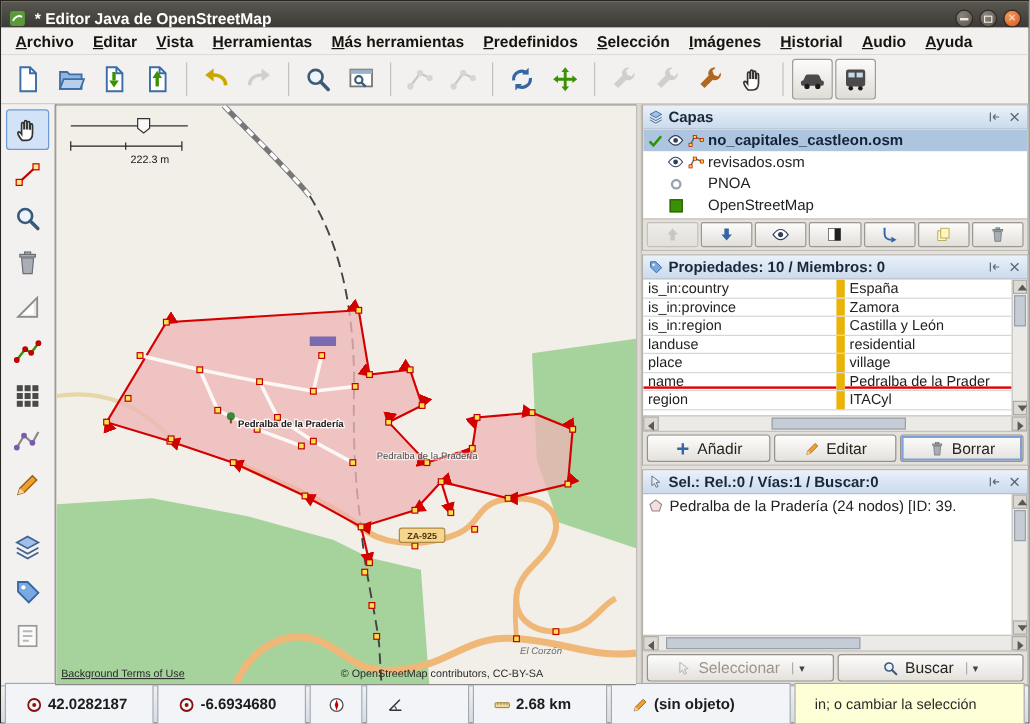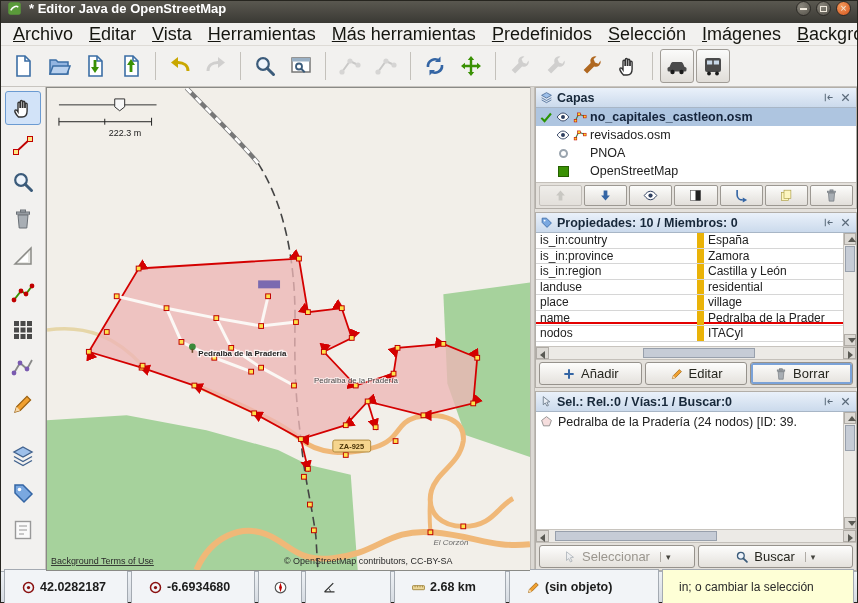--- a/index.html
+++ b/index.html
@@ -1,30 +1,30 @@
 <!DOCTYPE html>
 <html><head>
 <meta charset="utf-8">
 <style>
   *{box-sizing:border-box;margin:0;padding:0}
   html,body{width:858px;height:603px;overflow:hidden}
   body{font-family:"Liberation Sans","DejaVu Sans",sans-serif;font-size:12.5px;background:#d4d0c8;color:#222}
   .window{width:858px;height:603px;display:flex;flex-direction:column;border:1px solid #26251f;background:#f2f1ef}
   
-  .titlebar{height:22px;background:linear-gradient(#5a5850,#3a3934);display:flex;align-items:flex-start;padding:0 6px;gap:7px;flex:0 0 22px}
+  .titlebar{height:22px;background:linear-gradient(#5a5850,#3a3934);display:flex;align-items:flex-end;padding:0 6px;gap:7px;flex:0 0 22px}
   .app-icon{width:15px;height:15px;display:inline-flex}
   .title-text{color:#fff;font-weight:bold;font-size:13px;flex:1;white-space:nowrap;overflow:hidden}
   .winbtns{display:flex;gap:5px}
   .wbtn{width:15px;height:15px;border-radius:50%;background:radial-gradient(circle at 35% 30%,#8a867c,#55524a);display:flex;align-items:center;justify-content:center;color:#efe9dd;font-size:11px;line-height:1;border:1px solid #2c2a26}
   .wbtn.close{background:radial-gradient(circle at 35% 30%,#f59a5c,#d4561e)}
   .wbtn .bar{width:7px;height:2px;background:#efe9dd}
   .wbtn .box{width:7px;height:6px;border:1.5px solid #efe9dd}
   
   .menubar{height:23px;flex:0 0 23px;background:#f2f1ef;display:flex;align-items:center;padding:0 4px;border-bottom:1px solid #dedbd6}
-  .menu-item{display:inline-block;padding:0 8px;font-weight:normal;color:#15150f;font-size:18px;line-height:23px;white-space:nowrap}
+  .menu-item{display:inline-block;padding:0 8px;font-weight:bold;color:#15150f;font-size:13px;line-height:23px;white-space:nowrap}
   .menu-item::first-letter{text-decoration:underline}
   
   .toolbar{height:41px;flex:0 0 41px;background:#f2f1ef;border-bottom:1px solid #c8c5c0;display:flex;align-items:center;gap:2px;padding:0 5px}
   .tbtn{width:34px;height:34px;display:flex;align-items:center;justify-content:center;background:transparent;border:1px solid transparent;border-radius:3px;flex:0 0 34px}
   .tbtn.raised{background:linear-gradient(#fbfbfa,#e0ddd8);border-color:#a09c96}
   .tbtn .ic{width:24px;height:24px}
   .tbtn.disabled{opacity:.38;filter:grayscale(1)}
   .tsep{width:1px;height:28px;background:#c4c1bb;margin:0 5px;flex:0 0 1px}
   
   .main{flex:1;display:flex;min-height:0}
@@ -334,21 +334,21 @@
 
   <div class="menubar">
     <span class="menu-item">Archivo</span>
     <span class="menu-item">Editar</span>
     <span class="menu-item">Vista</span>
     <span class="menu-item">Herramientas</span>
     <span class="menu-item">Más herramientas</span>
     <span class="menu-item">Predefinidos</span>
     <span class="menu-item">Selección</span>
     <span class="menu-item">Imágenes</span>
-    <span class="menu-item">Background</span>
+    <span class="menu-item">Historial</span>
     <span class="menu-item">Audio</span>
     <span class="menu-item">Ayuda</span>
   </div>
 
   <div class="toolbar">
     <button class="tbtn">
         <svg class="ic">
           <use href="#s-page"></use>
         </svg>
       </button>
@@ -748,21 +748,21 @@
               </div>
             <div class="prow">
                 <span class="pkey">place</span>
                 <span class="pval">village</span>
               </div>
             <div class="prow warn">
                 <span class="pkey">name</span>
                 <span class="pval">Pedralba de la Prader</span>
               </div>
             <div class="prow">
-                <span class="pkey">nodos</span>
+                <span class="pkey">region</span>
                 <span class="pval">ITACyl</span>
               </div>
           </div>
           <div class="vscroll">
             <span class="varr up"></span>
             <span class="vthumb"></span>
             <span class="varr dn"></span>
           </div>
         </div>
         <div class="hscroll">

